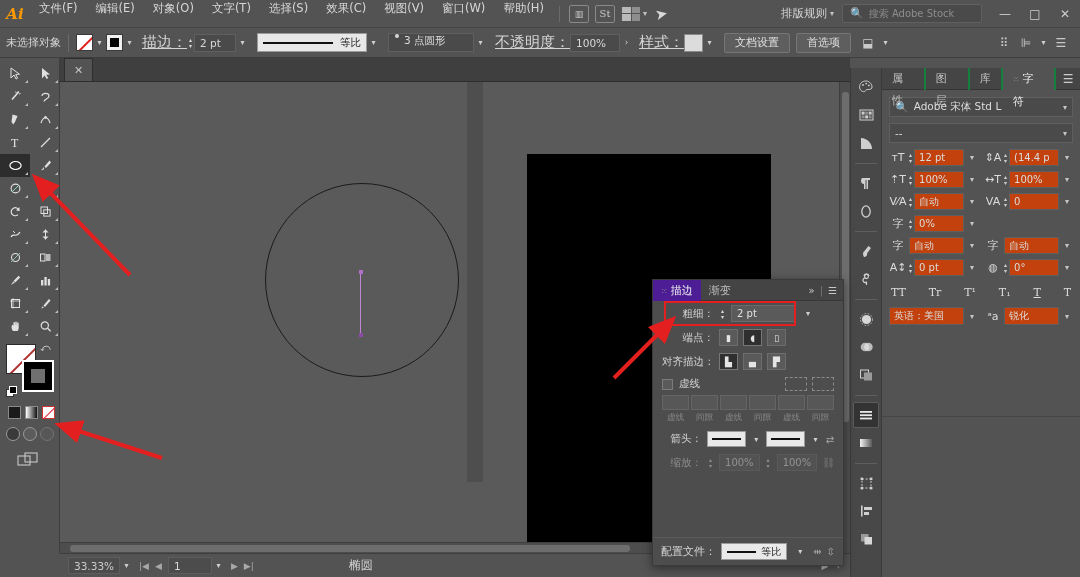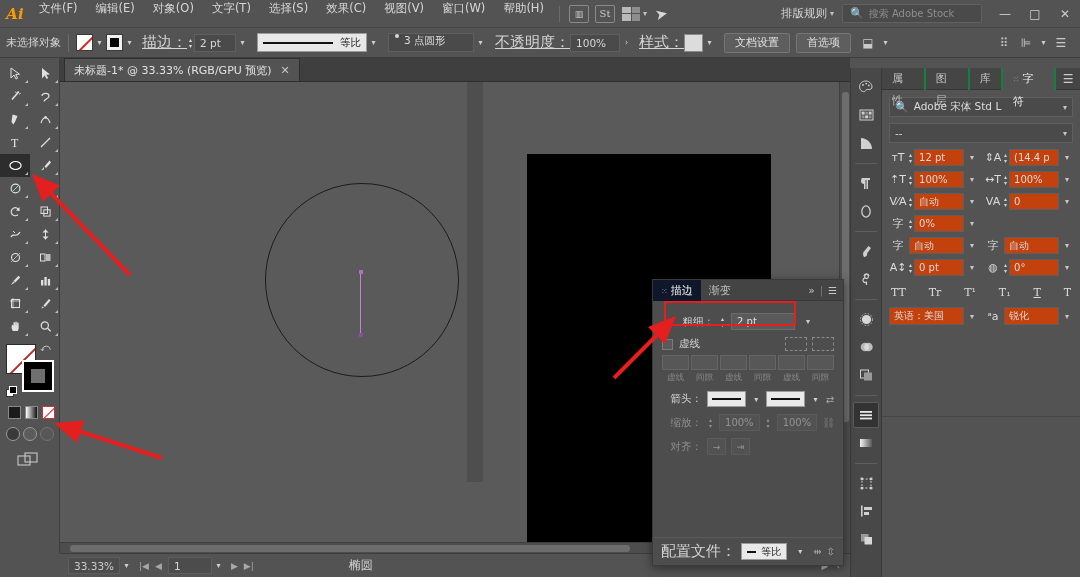--- a/index.html
+++ b/index.html
@@ -248,24 +248,24 @@
   .rp-bot .ch-val { height:18px; }
   .rp-empty { position:absolute;left:0;top:348px;width:198px;height:229px;background:#535353;border-top:1px solid #464646; }
 
   
   .strokepanel {
     position:absolute;left:652px;top:279px;width:192px;height:287px;
     background:#4d4d4d;border:1px solid #3a3a3a;box-shadow:0 2px 9px rgba(0,0,0,.45);
   }
   .sp-tabs { display:flex;height:21px;background:#444;border-bottom:1px solid #383838;align-items:center; }
   .sp-tab { padding:0 8px;height:21px;line-height:21px;font-size:11px;color:#bcbcbc; }
-  .sp-tab.active { background:#0f172a;color:#f0f0f0;text-align:right; }
+  .sp-tab.active { background:#4c1d95;color:#f0f0f0;text-align:right; }
   .sp-tab .grip { color:#8a8a8a;margin-right:3px;font-size:8px; }
   .sp-tools { margin-left:auto;display:flex;align-items:center;gap:5px;padding-right:6px;color:#c8c8c8;font-size:10px; }
-  .sp-body { padding:12px 9px 0 9px; }
+  .sp-body { padding:4px 9px 0 9px; }
   .sp-row { display:flex;align-items:center;margin-bottom:7px;gap:5px; }
   .sp-lab { width:52px;text-align:right;font-size:10.5px;color:#d4d4d4;white-space:nowrap;flex:none; }
   .sp-lab.dim { color:#8e8e8e; }
   .sp-val {
     background:#5a5a5a;border:1px solid #6b6b6b;height:17px;width:64px;
     display:flex;align-items:center;padding:0 5px;font-size:10px;color:#e0e0e0;
   }
   .sp-cv { width:16px;text-align:center;font-size:8px;color:#cfcfcf; }
   .ibtn {
     width:19px;height:17px;background:#5a5a5a;border:1px solid #6d6d6d;
@@ -567,21 +567,20 @@
     <div class="screenmode">
       <svg width="24" height="18" viewBox="0 0 24 18">
           <rect x="2" y="5" width="12" height="9" fill="none" stroke="#c8c8c8" stroke-width="1.1"></rect>
           <rect x="9" y="2" width="12" height="9" fill="none" stroke="#c8c8c8" stroke-width="1.1"></rect>
         </svg>
     </div>
   </div>
 
   <div class="docbar">
     <div class="doctab">
-      <span>未标题-1* @ 33.33% (RGB/GPU 预览)</span>
       <span class="x">✕</span>
     </div>
   </div>
 
   <div class="canvaswrap">
     <div class="artboard-shadow"></div>
     <div class="black-rect"></div>
     <div class="circle"></div>
     <div class="seg"></div>
     <div class="cv-scroll-v">
@@ -888,22 +887,34 @@
       <div class="sp-row">
         <span class="sp-lab">粗细：</span>
         <span class="spin">
             <span>▴</span>
             <span>▾</span>
           </span>
         <span class="sp-val">2 pt</span>
         <span class="sp-cv">▾</span>
       </div>
 
-
-
+      <div class="sp-row">
+        <span class="sp-lab">端点：</span>
+        <span class="ibtn">▮</span>
+        <span class="ibtn on">◖</span>
+        <span class="ibtn">▯</span>
+      </div>
+
+
+      <div class="sp-row">
+        <span class="sp-lab">对齐描边：</span>
+        <span class="ibtn on">▙</span>
+        <span class="ibtn">▄</span>
+        <span class="ibtn">▛</span>
+      </div>
 
       <div class="sp-dashrow">
         <span class="cbox"></span>
         <span style="font-size:10.5px;color:#d4d4d4">虚线</span>
         <span class="dashbtns">
           <span class="dashbtn"></span>
           <span class="dashbtn"></span>
         </span>
       </div>
 
@@ -945,29 +956,24 @@
           </span>
         <span class="sp-val" style="width:44px;opacity:.45">100%</span>
         <span class="spin" style="opacity:.45">
             <span>▴</span>
             <span>▾</span>
           </span>
         <span class="sp-val" style="width:44px;opacity:.45">100%</span>
         <span class="sp-smallicon" style="opacity:.5">⛓</span>
       </div>
 
-      <div class="sp-row">
-        <span class="sp-lab dim" style="width:40px">对齐：</span>
-        <span class="ibtn dim">→</span>
-        <span class="ibtn dim">⇥</span>
-      </div>
     </div>
 
     <div class="sp-profile">
-      <span style="font-size:15px;color:#d4d4d4;white-space:nowrap">配置文件：</span>
+      <span style="font-size:11px;color:#d4d4d4;white-space:nowrap">配置文件：</span>
       <span class="profsel">
         <span class="ln"></span>
         <span>等比</span>
       </span>
       <span class="sp-cv">▾</span>
       <span class="sp-smallicon">⇹</span>
       <span class="sp-smallicon">⇳</span>
     </div>
   </div>
 

